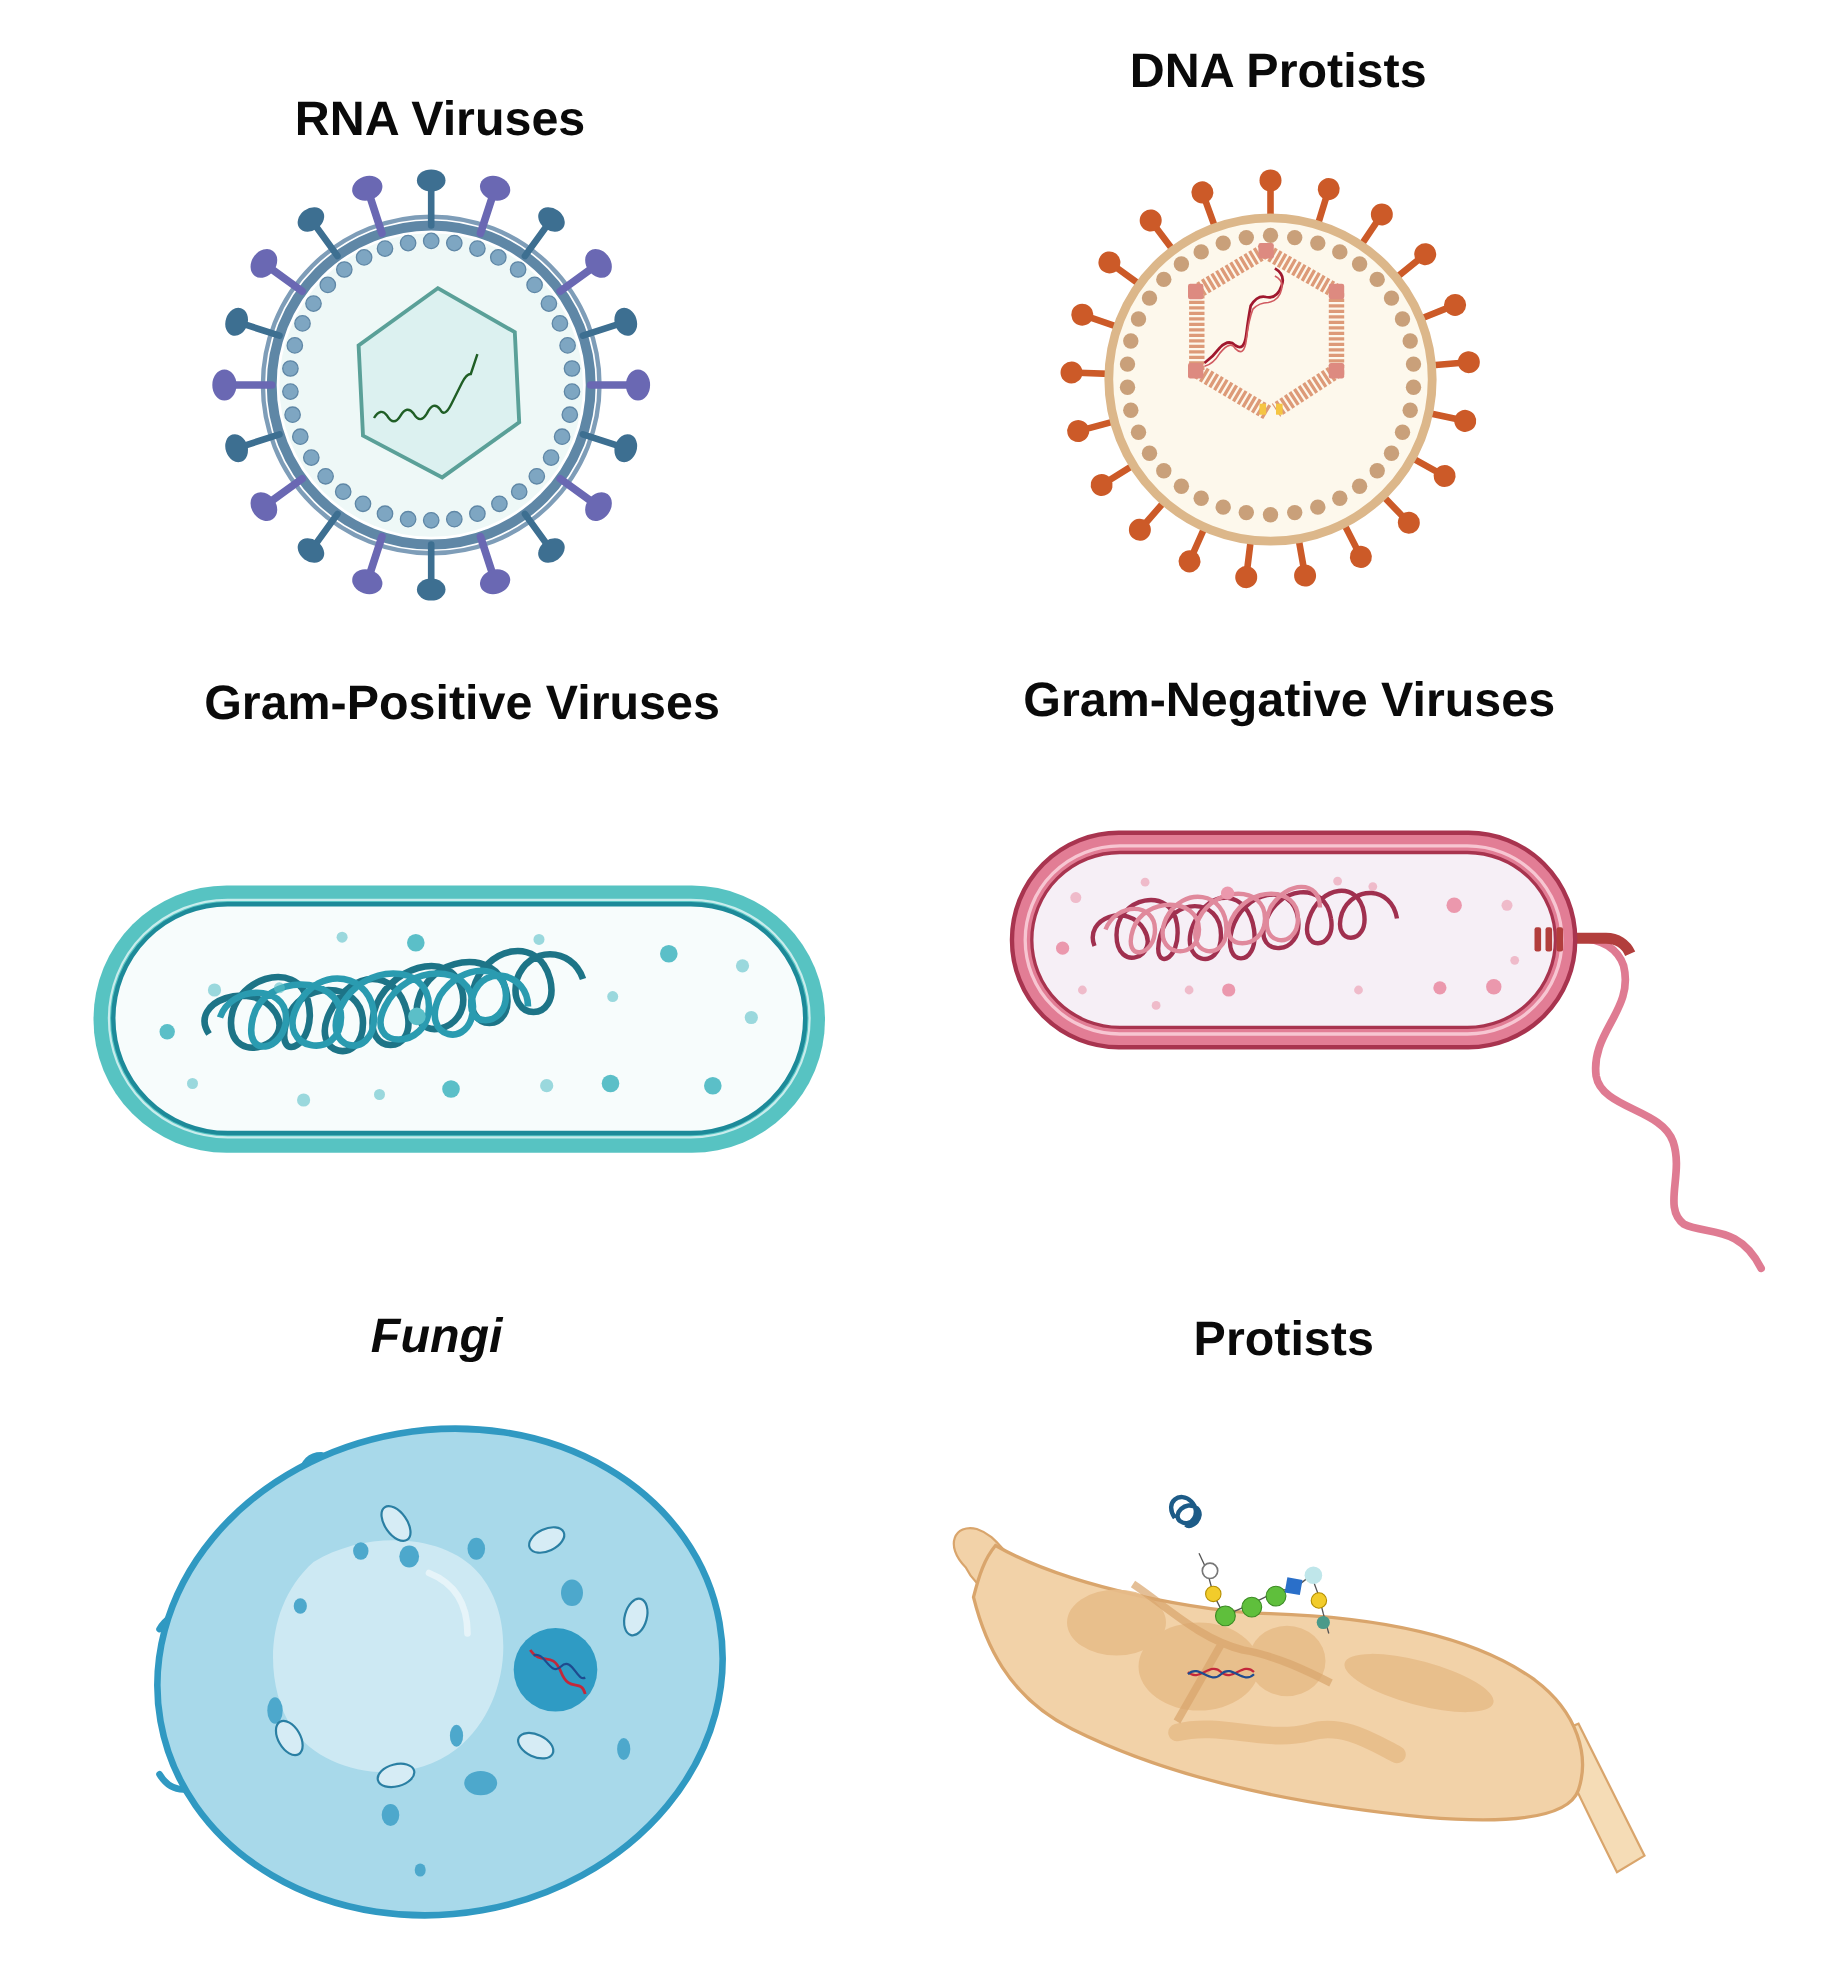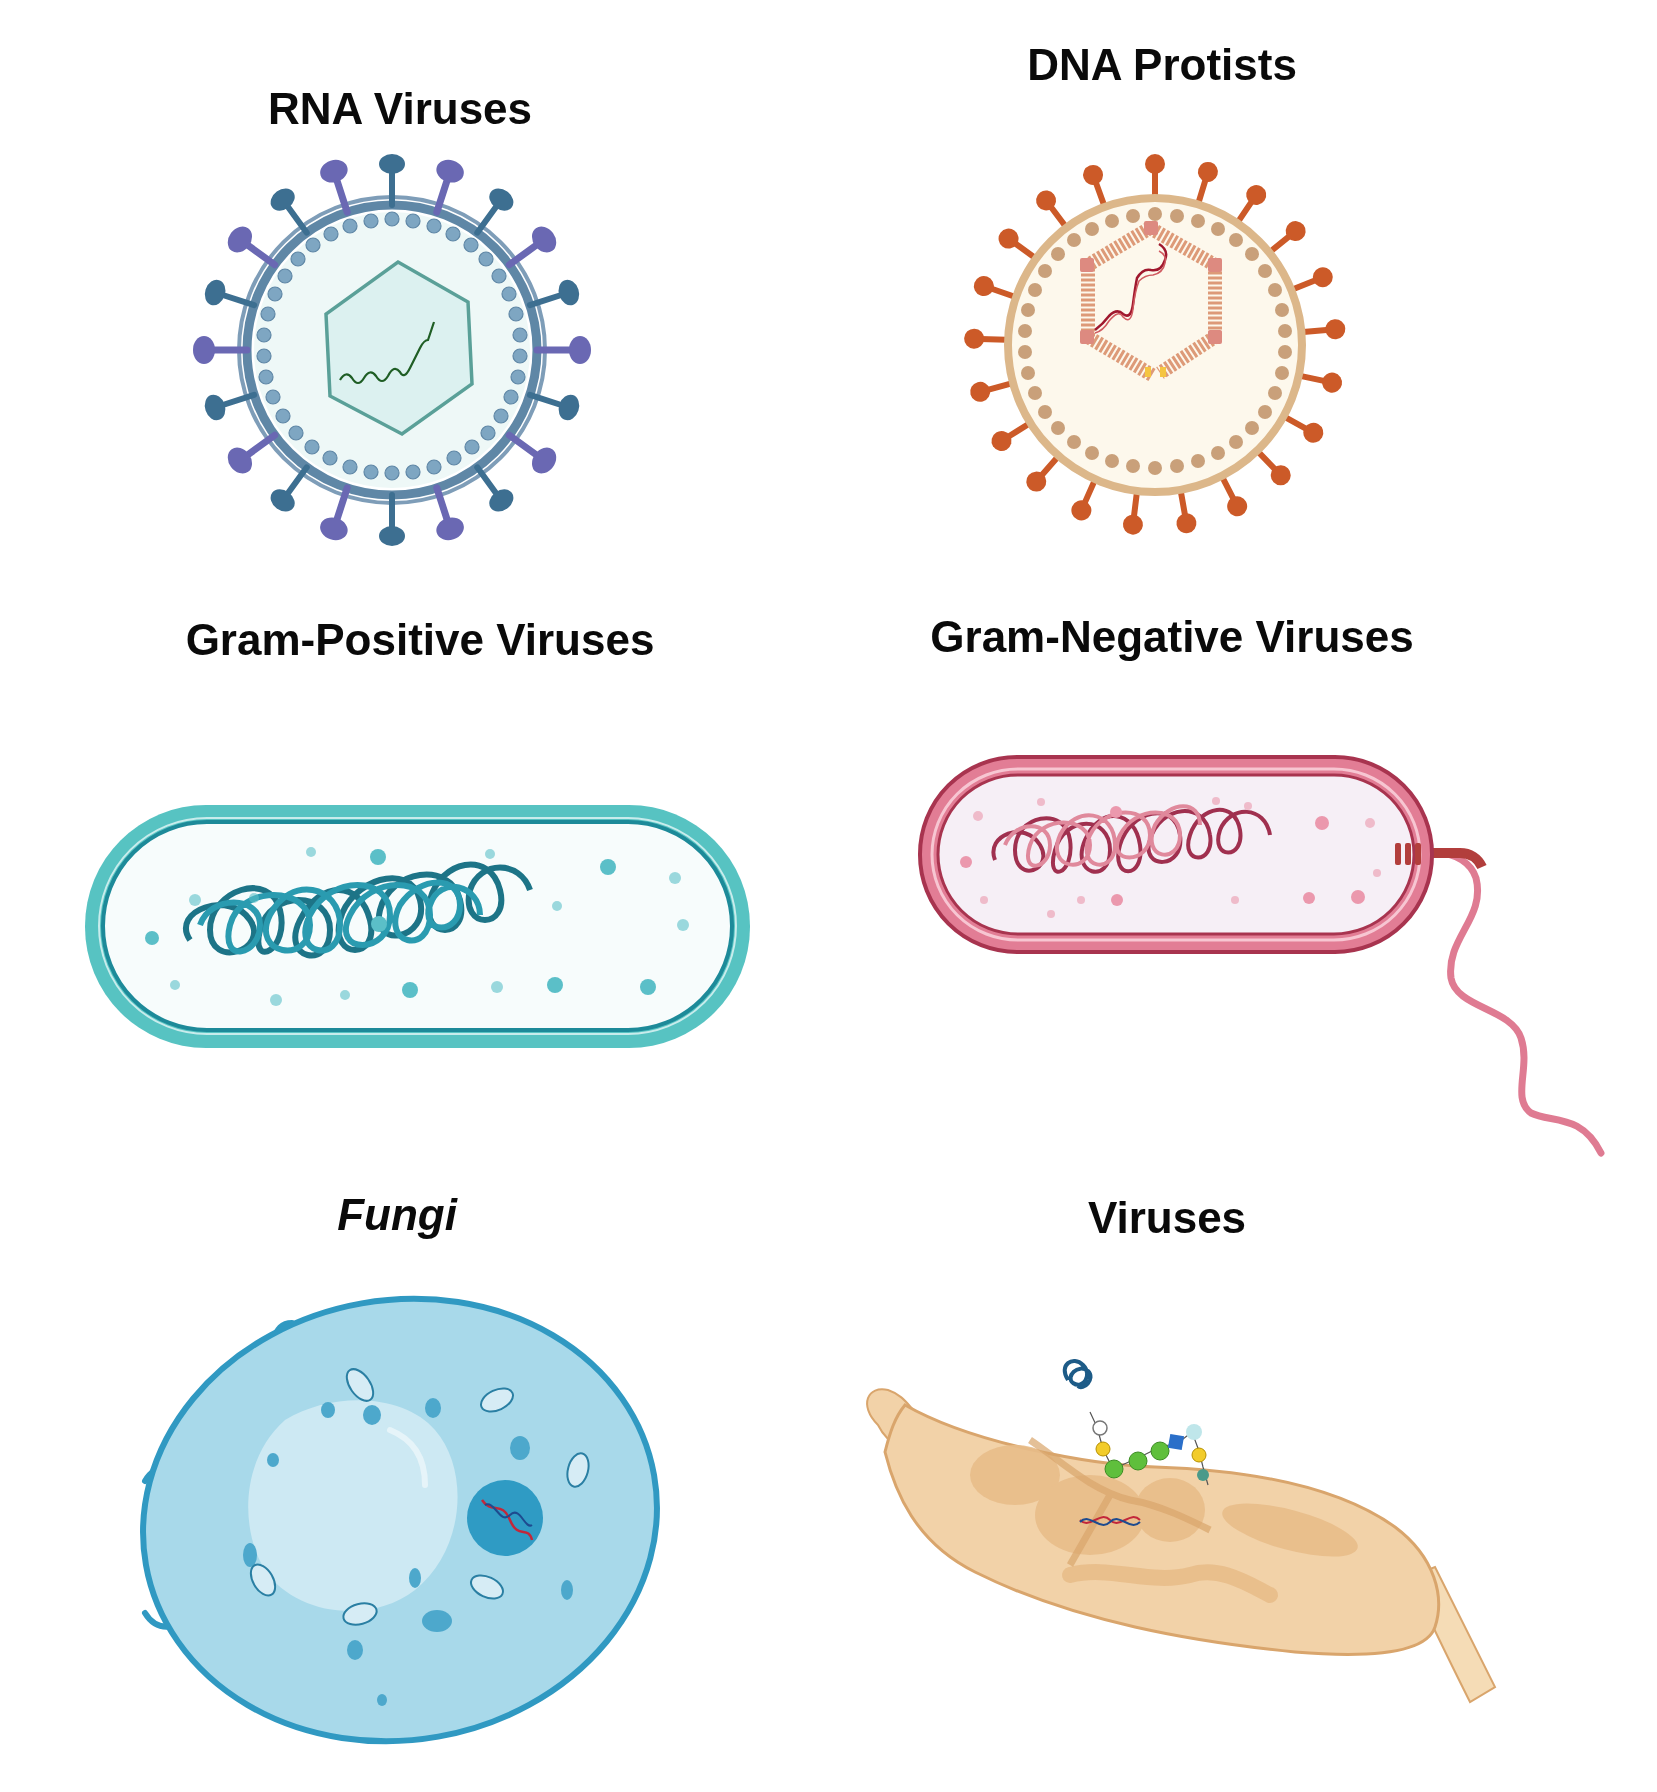--- a/index.html
+++ b/index.html
@@ -8,21 +8,21 @@
   svg.art{position:absolute;left:0;top:0;}
 </style>
 </head>
 <body>
 
 <div class="title" style="left:400px;top:40px;margin-top:44px;">RNA Viruses</div>
 <div class="title" style="left:1162px;top:40px;">DNA Protists</div>
 <div class="title" style="left:420px;top:615px;">Gram-Positive Viruses</div>
 <div class="title" style="left:1172px;top:612px;">Gram-Negative Viruses</div>
 <div class="title" style="left:397px;top:1190px;font-style:italic;">Fungi</div>
-<div class="title" style="left:1167px;top:1193px;">Viruses</div>
+<div class="title" style="left:1167px;top:1193px;">Protists</div>
 
 <svg class="art" width="1657" height="1792" viewBox="0 0 1657 1792" xmlns="http://www.w3.org/2000/svg">
 
   <g>
     <circle cx="392" cy="350" r="138" fill="#eef8f7"></circle>
     <circle cx="392" cy="350" r="145" fill="none" stroke="#5f87a6" stroke-width="9"></circle>
     <circle cx="392" cy="350" r="153" fill="none" stroke="#7e9db8" stroke-width="4"></circle>
 
     <g fill="#7ea6c2" stroke="#5f87a6" stroke-width="1.2">
       <circle cx="392" cy="219" r="7"></circle>

